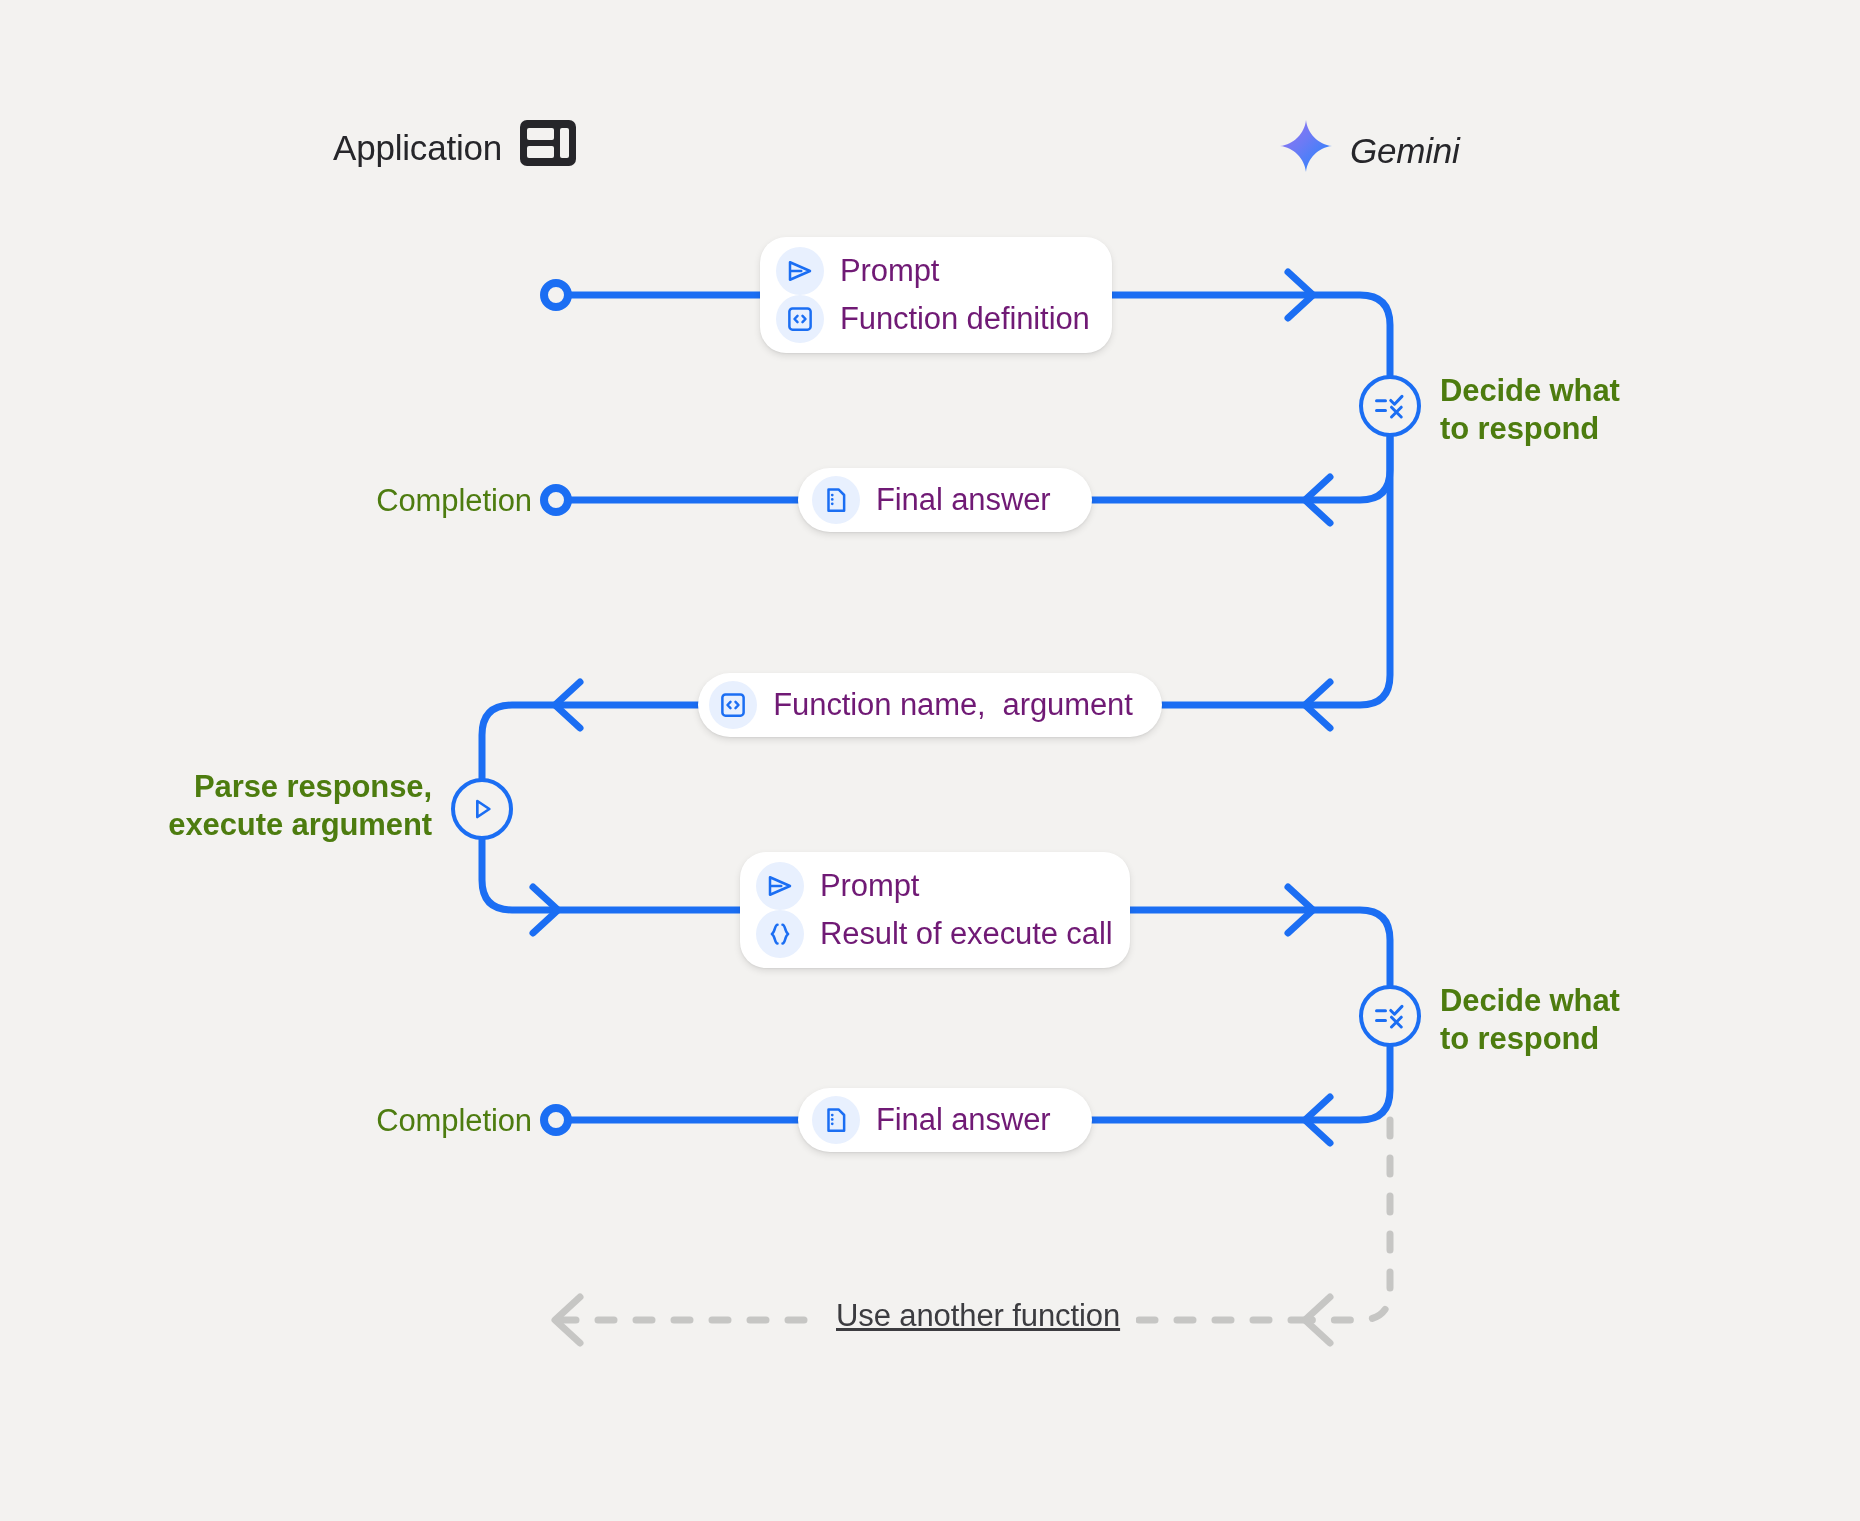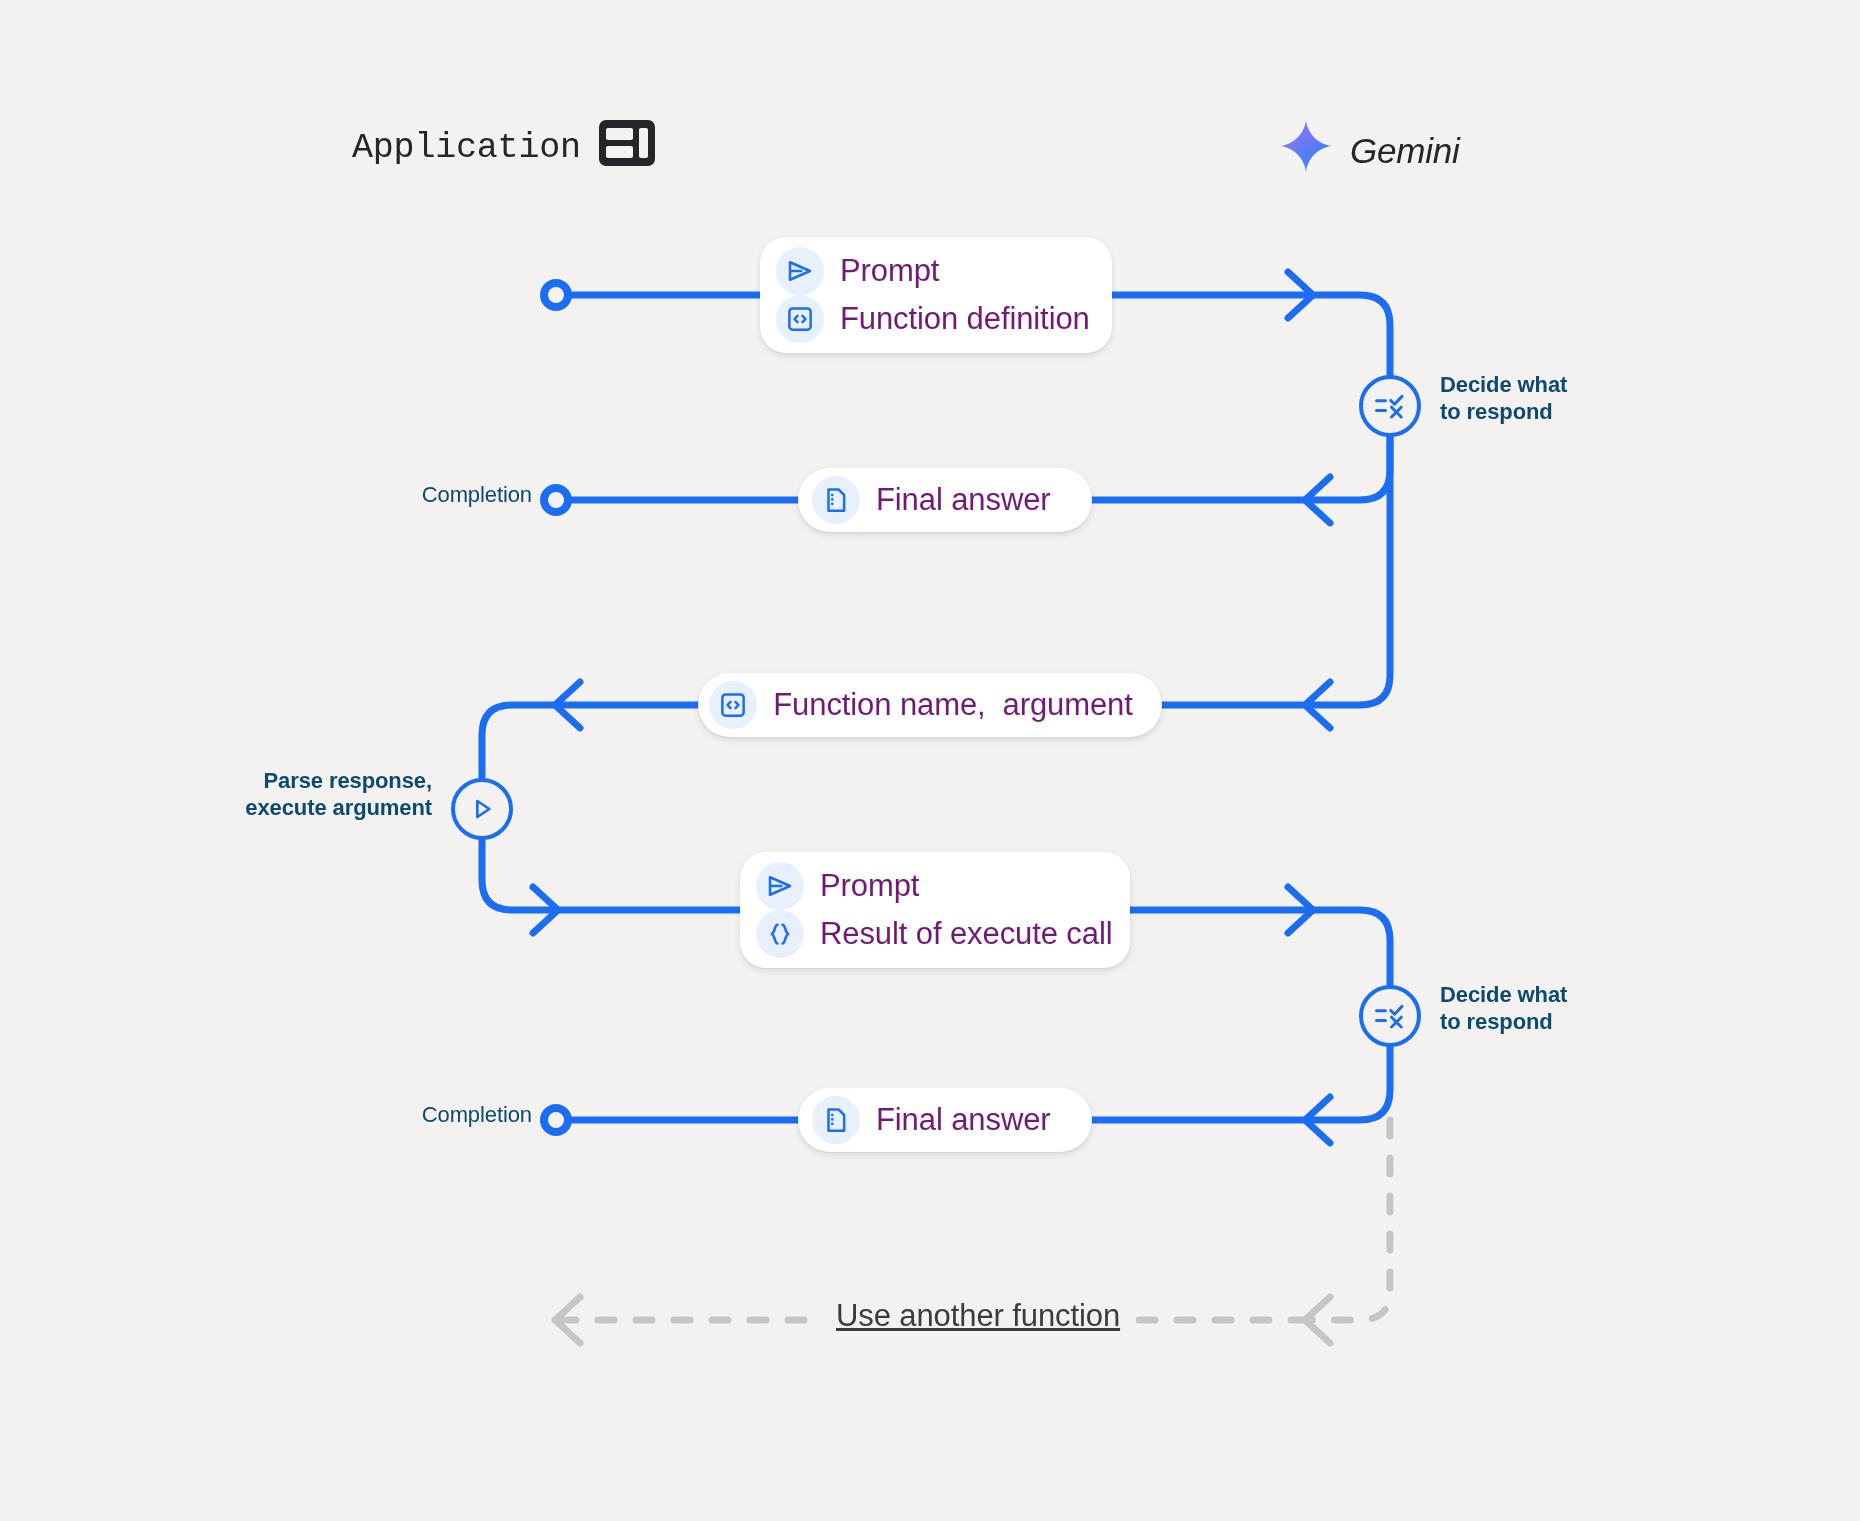--- a/index.html
+++ b/index.html
@@ -30,21 +30,21 @@
     position: absolute;
     display: flex;
     align-items: center;
     gap: 18px;
     font-size: 35px;
     color: #26262a;
     letter-spacing: -0.2px;
     white-space: nowrap;
   }
   .actor-header .actor-label { line-height: 1; }
-  .actor-app { left: 352px; top: 120px; font-family: Liberation Mono, monospace; }
+  .actor-app { left: 333px; top: 120px; }
   .actor-gemini { left: 1280px; top: 120px; font-style: italic; }
 
   
   .bubble {
     position: absolute;
     background: #ffffff;
     border-radius: 26px;
     box-shadow: 0 3px 7px rgba(0,0,0,0.10), 0 1px 2px rgba(0,0,0,0.06);
     display: flex;
     flex-direction: column;
@@ -74,22 +74,22 @@
     background: #e8f0fe;
     display: flex;
     align-items: center;
     justify-content: center;
   }
   .icon-chip svg { display: block; }
 
   
   .side-label {
     position: absolute;
-    font-size: 22px;
-    color: #0c4a6e;
+    font-size: 31px;
+    color: #4d7c0f;
     line-height: 1.22;
     white-space: pre-line;
     letter-spacing: -0.1px;
     z-index: 4;
   }
   .side-label.right { text-align: left; }
   .side-label.left  { text-align: right; }
   .side-label.bold  { font-weight: bold; }
 
   .loop-caption {

